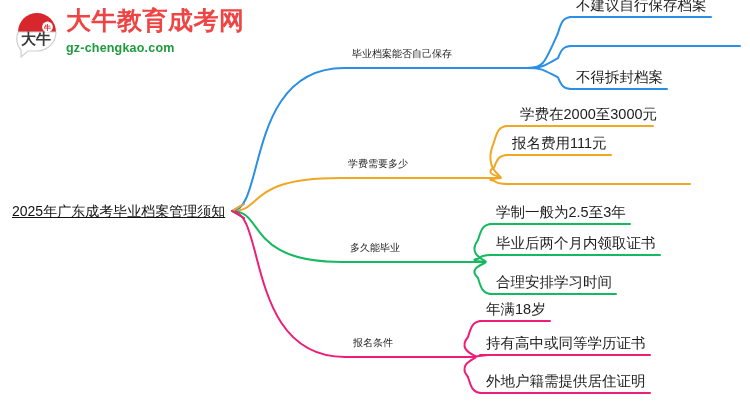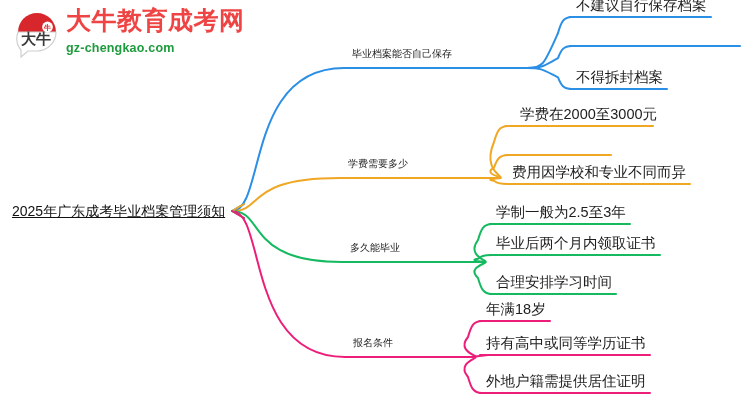--- a/index.html
+++ b/index.html
@@ -166,21 +166,21 @@
       <path d="M 244 218 L 232 211 " fill="none" stroke="#EC1E79" stroke-width="2" stroke-linecap="round"></path>
     </svg>
 
   <div class="node root-node" style="left:12px; top:203px;">2025年广东成考毕业档案管理须知</div>
 
 <div class="node branch-node" style="left: 352px; top: 48px;">毕业档案能否自己保存</div>
     <div class="node leaf-node" style="left: 576px; top: -3px;">不建议自行保存档案</div>
     <div class="node branch-node" style="left: 348px; top: 158px;">学费需要多少</div>
     <div class="node leaf-node" style="left: 576px; top: 69px;">不得拆封档案</div>
     <div class="node leaf-node" style="left: 512px; top: 106px; margin-left: 8px;">学费在2000至3000元</div>
-    <div class="node leaf-node" style="left: 512px; top: 164px;">费用因学校和专业不同而异</div>
+    <div class="node leaf-node" style="left: 512px; top: 135px;">报名费用111元</div>
     <div class="node branch-node" style="left: 350px; top: 242px;">多久能毕业</div>
     <div class="node leaf-node" style="left: 496px; top: 204px;">学制一般为2.5至3年</div>
     <div class="node leaf-node" style="left: 496px; top: 235px;">毕业后两个月内领取证书</div>
     <div class="node leaf-node" style="left: 496px; top: 274px;">合理安排学习时间</div>
     <div class="node branch-node" style="left: 353px; top: 337px;">报名条件</div>
     <div class="node leaf-node" style="left: 486px; top: 301px;">年满18岁</div>
     <div class="node leaf-node" style="left: 486px; top: 335px;">持有高中或同等学历证书</div>
     <div class="node leaf-node" style="left: 486px; top: 373px;">外地户籍需提供居住证明</div>
   </div>
 

